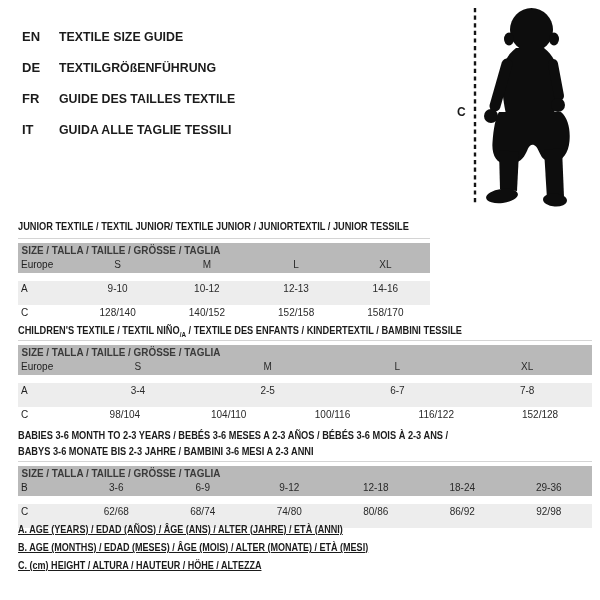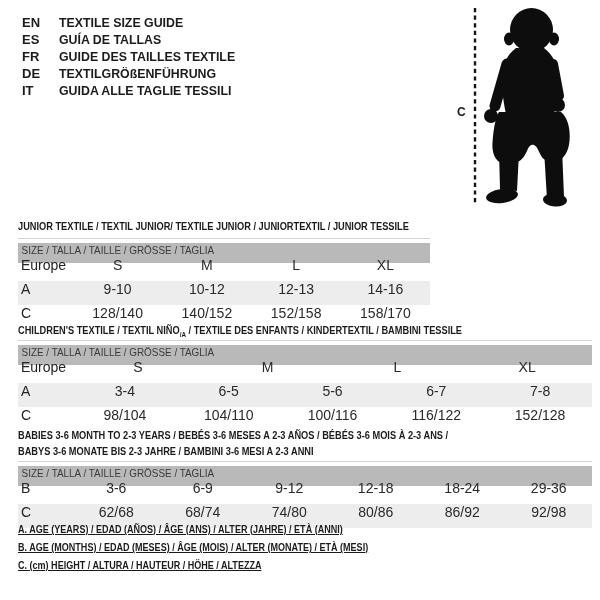--- a/index.html
+++ b/index.html
@@ -1,76 +1,72 @@
 <!DOCTYPE html>
 <html><head>
 <meta charset="utf-8">
 <style>
   html,body{margin:0;padding:0;background:#ffffff;}
   #screen{position:relative;width:600px;height:600px;background:#ffffff;overflow:hidden;
           font-family:"Liberation Sans","DejaVu Sans",sans-serif;color:#1b1b1b;}
 
   
   #lang-block{position:absolute;left:22px;top:14px;}
-  .lang-row{display:flex;line-height:17px;font-size:13px;font-weight:bold;}
+  .lang-row{display:flex;line-height:17px;font-size:13px;font-weight:bold;margin-top:14px;}
   .lang-code{width:37px;flex:0 0 37px;}
   .lang-name{display:inline-block;transform:scaleX(.95);transform-origin:left center;white-space:nowrap;}
 
   
   #baby-svg{position:absolute;left:455px;top:0;}
   #height-label{position:absolute;left:457px;top:105px;font-size:12px;font-weight:bold;}
 
   
   .table-block{position:absolute;left:18px;}
   #t1{top:218px;width:412px;}
   #t2{top:322px;width:574px;}
   #t3{top:427px;width:574px;}
   .t-title{font-size:11px;font-weight:bold;line-height:16px;white-space:nowrap;
            transform:scaleX(.84);transform-origin:left top;}
   .sub{font-size:7.5px;vertical-align:-2.5px;}
   .hairline{position:absolute;left:0;width:100%;height:1px;background:#d4d4d4;}
   #t1 .hairline{top:20px;} #t2 .hairline{top:18px;} #t3 .hairline{top:34px;}
-  .sizebar{position:absolute;left:0;width:100%;height:20px;background:#b9b9b9;
-           line-height:14px;font-size:11px;font-weight:normal;color:#3a3a3a;}
+  .sizebar{position:absolute;left:0;width:100%;height:30px;background:#b9b9b9;
+           line-height:14px;font-size:11px;font-weight:bold;color:#3a3a3a;}
   #t1 .sizebar{top:25px;} #t2 .sizebar{top:23px;} #t3 .sizebar{top:39px;}
   .sizebar span{display:inline-block;transform:scaleX(.9);transform-origin:left center;
                 white-space:nowrap;padding-left:4px;}
   .rows{position:absolute;left:0;width:100%;}
   #t1 .rows{top:39px;} #t2 .rows{top:37px;} #t3 .rows{top:53px;}
-  .trow{display:flex;height:24px;line-height:16px;font-size:14px;color:#2a2a2a;}
+  .trow{display:flex;height:24px;line-height:16px;font-size:10px;color:#2a2a2a;}
   .trow.shaded{background:#ededed;}
   .cell{flex:1 1 0;text-align:center;}
   .cell.label{flex:0 0 52px;text-align:left;padding-left:3px;color:#222;}
 
   
   #legend{position:absolute;left:18px;top:520px;text-decoration:underline;}
   .legend-line{font-size:10.5px;font-weight:bold;line-height:18px;white-space:nowrap;
                transform:scaleX(.86);transform-origin:left top;}
 </style>
 </head>
 <body>
 
 <div id="screen">
 
   <div id="lang-block">
     <div class="lang-row">
       <span class="lang-code">EN</span>
       <span class="lang-name">TEXTILE SIZE GUIDE</span>
     </div>
     <div class="lang-row">
-      <span class="lang-code">ES</span>
-      <span class="lang-name">GUÍA DE TALLAS</span>
+      <span class="lang-code">DE</span>
+      <span class="lang-name">TEXTILGRÖßENFÜHRUNG</span>
     </div>
     <div class="lang-row">
       <span class="lang-code">FR</span>
       <span class="lang-name">GUIDE DES TAILLES TEXTILE</span>
-    </div>
-    <div class="lang-row">
-      <span class="lang-code">DE</span>
-      <span class="lang-name">TEXTILGRÖßENFÜHRUNG</span>
     </div>
     <div class="lang-row">
       <span class="lang-code">IT</span>
       <span class="lang-name">GUIDA ALLE TAGLIE TESSILI</span>
     </div>
   </div>
 
   <svg id="baby-svg" width="145" height="212" viewBox="0 0 145 212">
     <line x1="20" y1="8" x2="20" y2="205" stroke="#141414" stroke-width="2.4" stroke-dasharray="4.2 3.4"></line>
     <g fill="#0d0d0d" stroke="none">
@@ -136,22 +132,21 @@
         <div class="trow">
           <div class="cell label">Europe</div>
           <div class="cell">S</div>
           <div class="cell">M</div>
           <div class="cell">L</div>
           <div class="cell">XL</div>
         </div>
         <div class="trow shaded">
           <div class="cell label">A</div>
           <div class="cell">3-4</div>
-          <div class="cell">6-5</div>
-          <div class="cell">5-6</div>
+          <div class="cell">2-5</div>
           <div class="cell">6-7</div>
           <div class="cell">7-8</div>
         </div>
         <div class="trow">
           <div class="cell label">C</div>
           <div class="cell">98/104</div>
           <div class="cell">104/110</div>
           <div class="cell">100/116</div>
           <div class="cell">116/122</div>
           <div class="cell">152/128</div>

